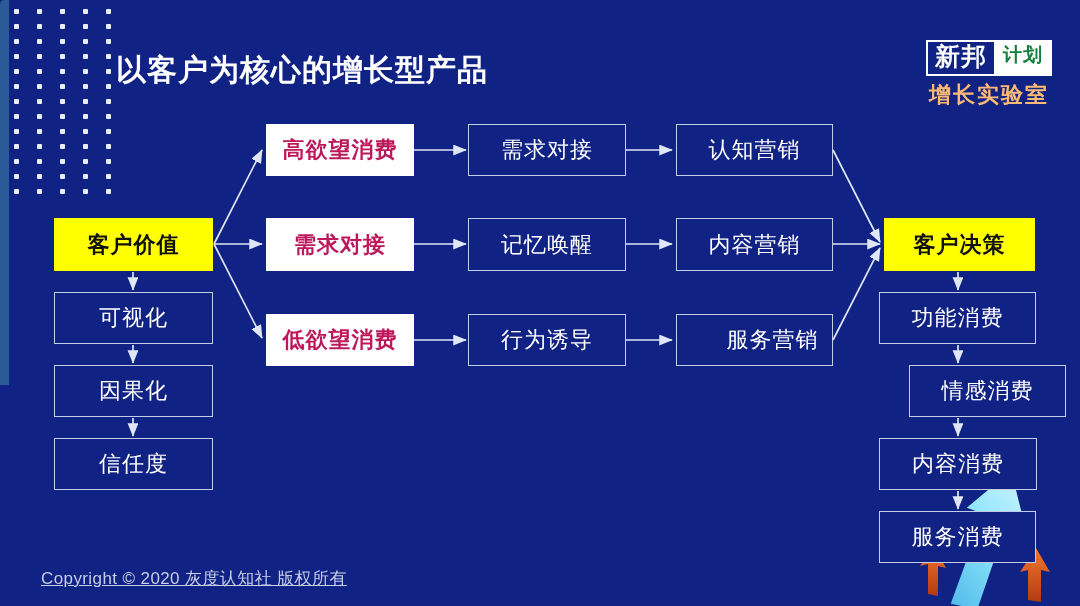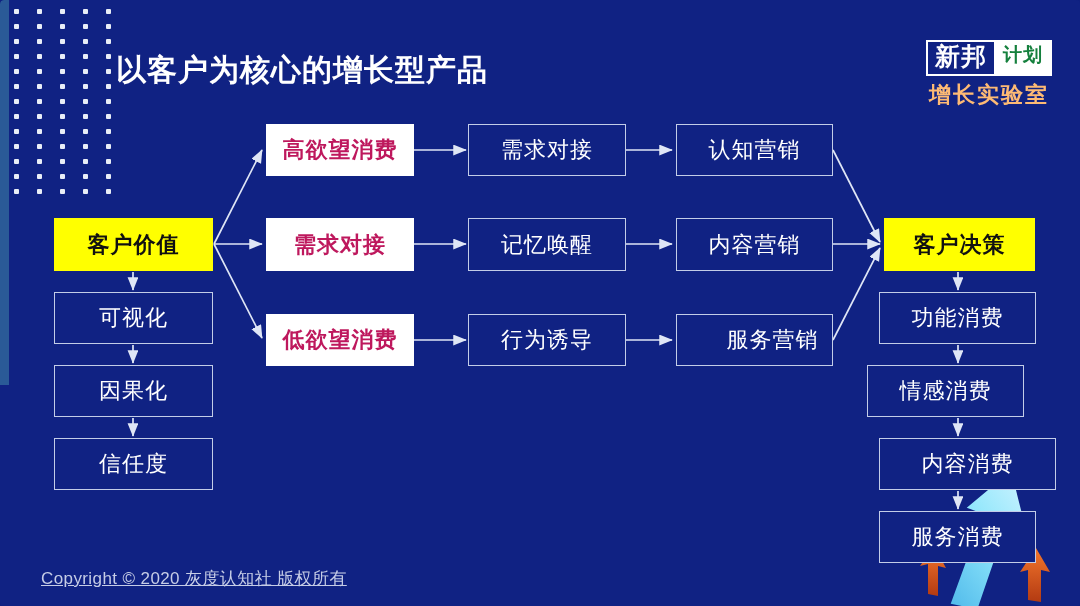--- a/index.html
+++ b/index.html
@@ -231,19 +231,19 @@
   <div class="node blue" style="left:468px;top:124px;width:158px;height:52px;">需求对接</div>
   <div class="node blue" style="left:468px;top:218px;width:158px;height:53px;">记忆唤醒</div>
   <div class="node blue" style="left:468px;top:314px;width:158px;height:52px;">行为诱导</div>
 
   <div class="node blue" style="left:676px;top:124px;width:157px;height:52px;">认知营销</div>
   <div class="node blue" style="left:676px;top:218px;width:157px;height:53px;">内容营销</div>
   <div class="node blue" style="left:676px;top:314px;width:157px;height:52px;padding-left:36px;">服务营销</div>
 
   <div class="node yellow" style="left:884px;top:218px;width:151px;height:53px;">客户决策</div>
   <div class="node blue" style="left:879px;top:292px;width:157px;height:52px;">功能消费</div>
-  <div class="node blue" style="left:867px;top:365px;width:157px;height:52px;">情感消费</div>
-  <div class="node blue" style="left:879px;top:438px;width:177px;height:52px;">内容消费</div>
+  <div class="node blue" style="left:909px;top:365px;width:157px;height:52px;">情感消费</div>
+  <div class="node blue" style="left:879px;top:438px;width:158px;height:52px;">内容消费</div>
   <div class="node blue" style="left:879px;top:511px;width:157px;height:52px;">服务消费</div>
 
   <div class="footer">Copyright © 2020 灰度认知社 版权所有</div>
 
 </div>
 
 </body></html>

